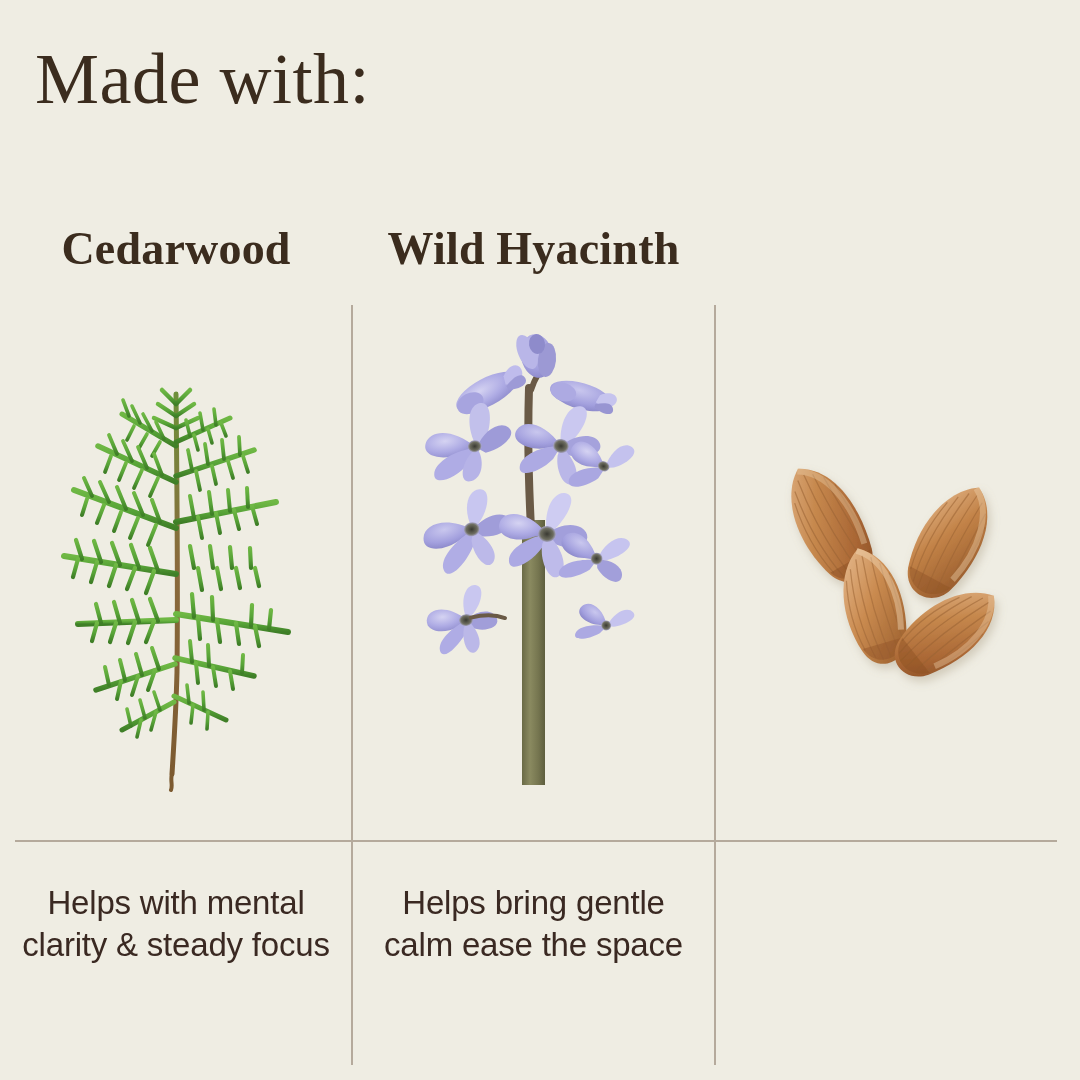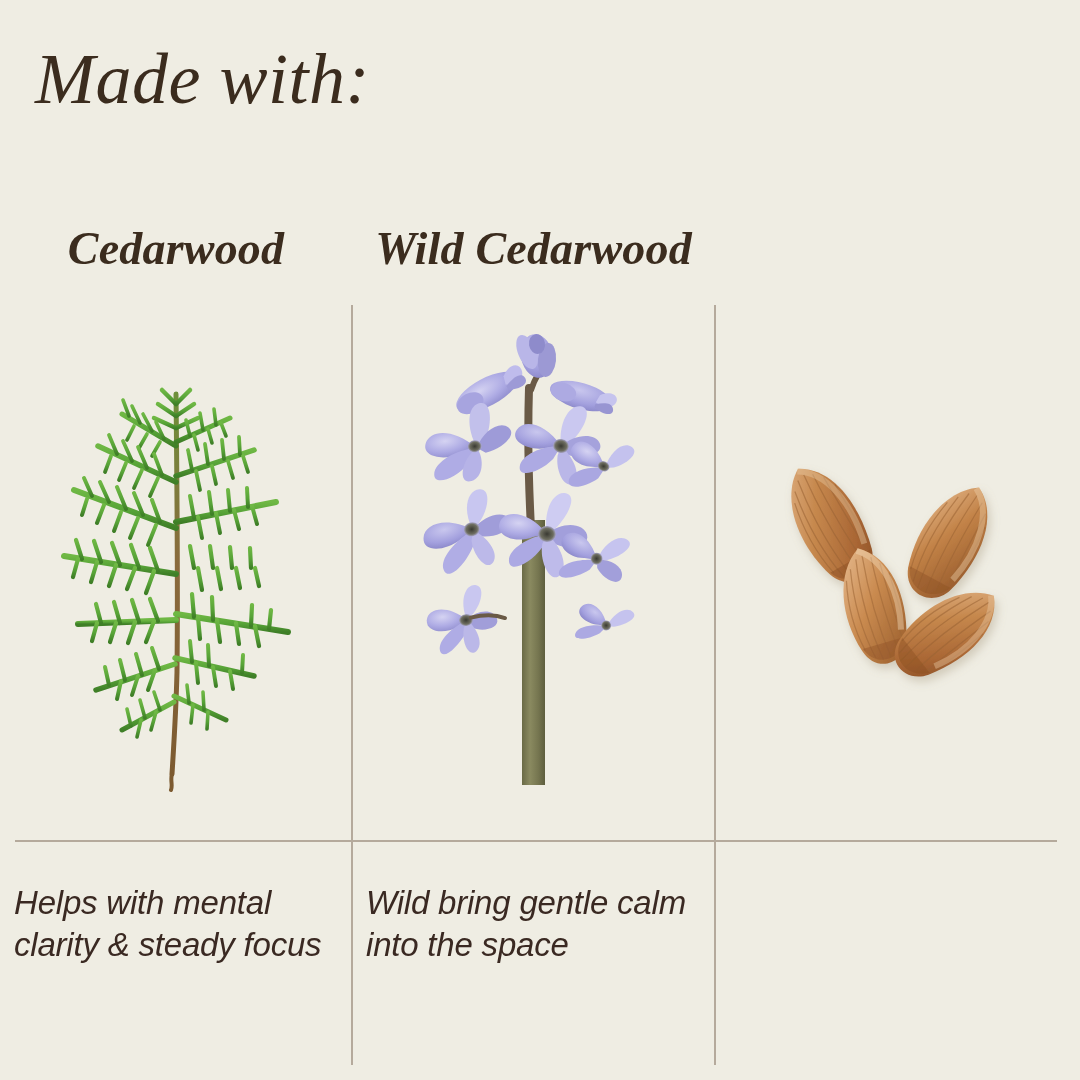--- a/index.html
+++ b/index.html
@@ -13,21 +13,20 @@
     background: #EFEDE3;
     font-family: "Liberation Sans", sans-serif;
     -webkit-font-smoothing: antialiased;
   }
 
   #poster {
     position: relative;
     width: 1080px;
     height: 1080px;
     background: #EFEDE3;
-    font-style: italic;
   }
 
   
   .page-title {
     position: absolute;
     left: 35px;
     top: 42px;
     font-family: "Liberation Serif", "DejaVu Serif", serif;
     font-size: 72px;
     font-weight: 400;
@@ -83,21 +82,21 @@
     letter-spacing: 0.2px;
     color: #3B2C1E;
     white-space: nowrap;
   }
 
   .col-desc {
     position: absolute;
     top: 882px;
     left: 14px;
     right: 14px;
-    text-align: left;
+    text-align: center;
     font-family: "Liberation Sans", "DejaVu Sans", sans-serif;
     font-size: 33px;
     font-weight: 400;
     line-height: 1.28;
     color: #3A2922;
     letter-spacing: -0.2px;
   }
 
   
   .art {
@@ -383,21 +382,21 @@
               </g>
             </g>
           </svg>
         </div>
       </div>
 
       <div class="col-desc">Helps with mental clarity &amp; steady focus</div>
     </div>
 
     <div class="col">
-      <div class="col-header">Wild Cedarwood</div>
+      <div class="col-header">Wild Hyacinth</div>
 
       <div class="art">
         <div class="hyacinth">
           <svg viewBox="0 0 230 470" xmlns="http://www.w3.org/2000/svg">
             <defs>
               <linearGradient id="gStemH" x1="0" y1="0" x2="1" y2="0">
                 <stop offset="0%" stop-color="#6A6A46"></stop>
                 <stop offset="35%" stop-color="#8A8A60"></stop>
                 <stop offset="70%" stop-color="#767650"></stop>
                 <stop offset="100%" stop-color="#5E5E3E"></stop>
@@ -510,21 +509,21 @@
             <g transform="translate(188,296) rotate(34)">
               <path d="M0 0 C-14 -14 -30 -12 -32 -2 C-34 8 -20 10 -8 4 Z" fill="url(#gPet2)"></path>
               <path d="M0 0 C-12 6 -24 16 -22 24 C-20 32 -8 22 -2 10 Z" fill="#ACA9E2"></path>
               <path d="M0 0 C-2 -16 6 -28 14 -26 C22 -24 14 -10 6 -3 Z" fill="#C5C3EE"></path>
               <ellipse cx="-1" cy="0" rx="5" ry="5" fill="url(#gCenter)"></ellipse>
             </g>
           </svg>
         </div>
       </div>
 
-      <div class="col-desc">Wild bring gentle calm into the space</div>
+      <div class="col-desc">Helps bring gentle calm ease the space</div>
     </div>
 
     <div class="col">
 
       <div class="art">
         <div class="almonds">
           <svg viewBox="0 0 290 250" xmlns="http://www.w3.org/2000/svg">
             <defs>
               <linearGradient id="gAlm" x1="0.15" y1="0" x2="0.9" y2="1">
                 <stop offset="0%" stop-color="#E0B184"></stop>

